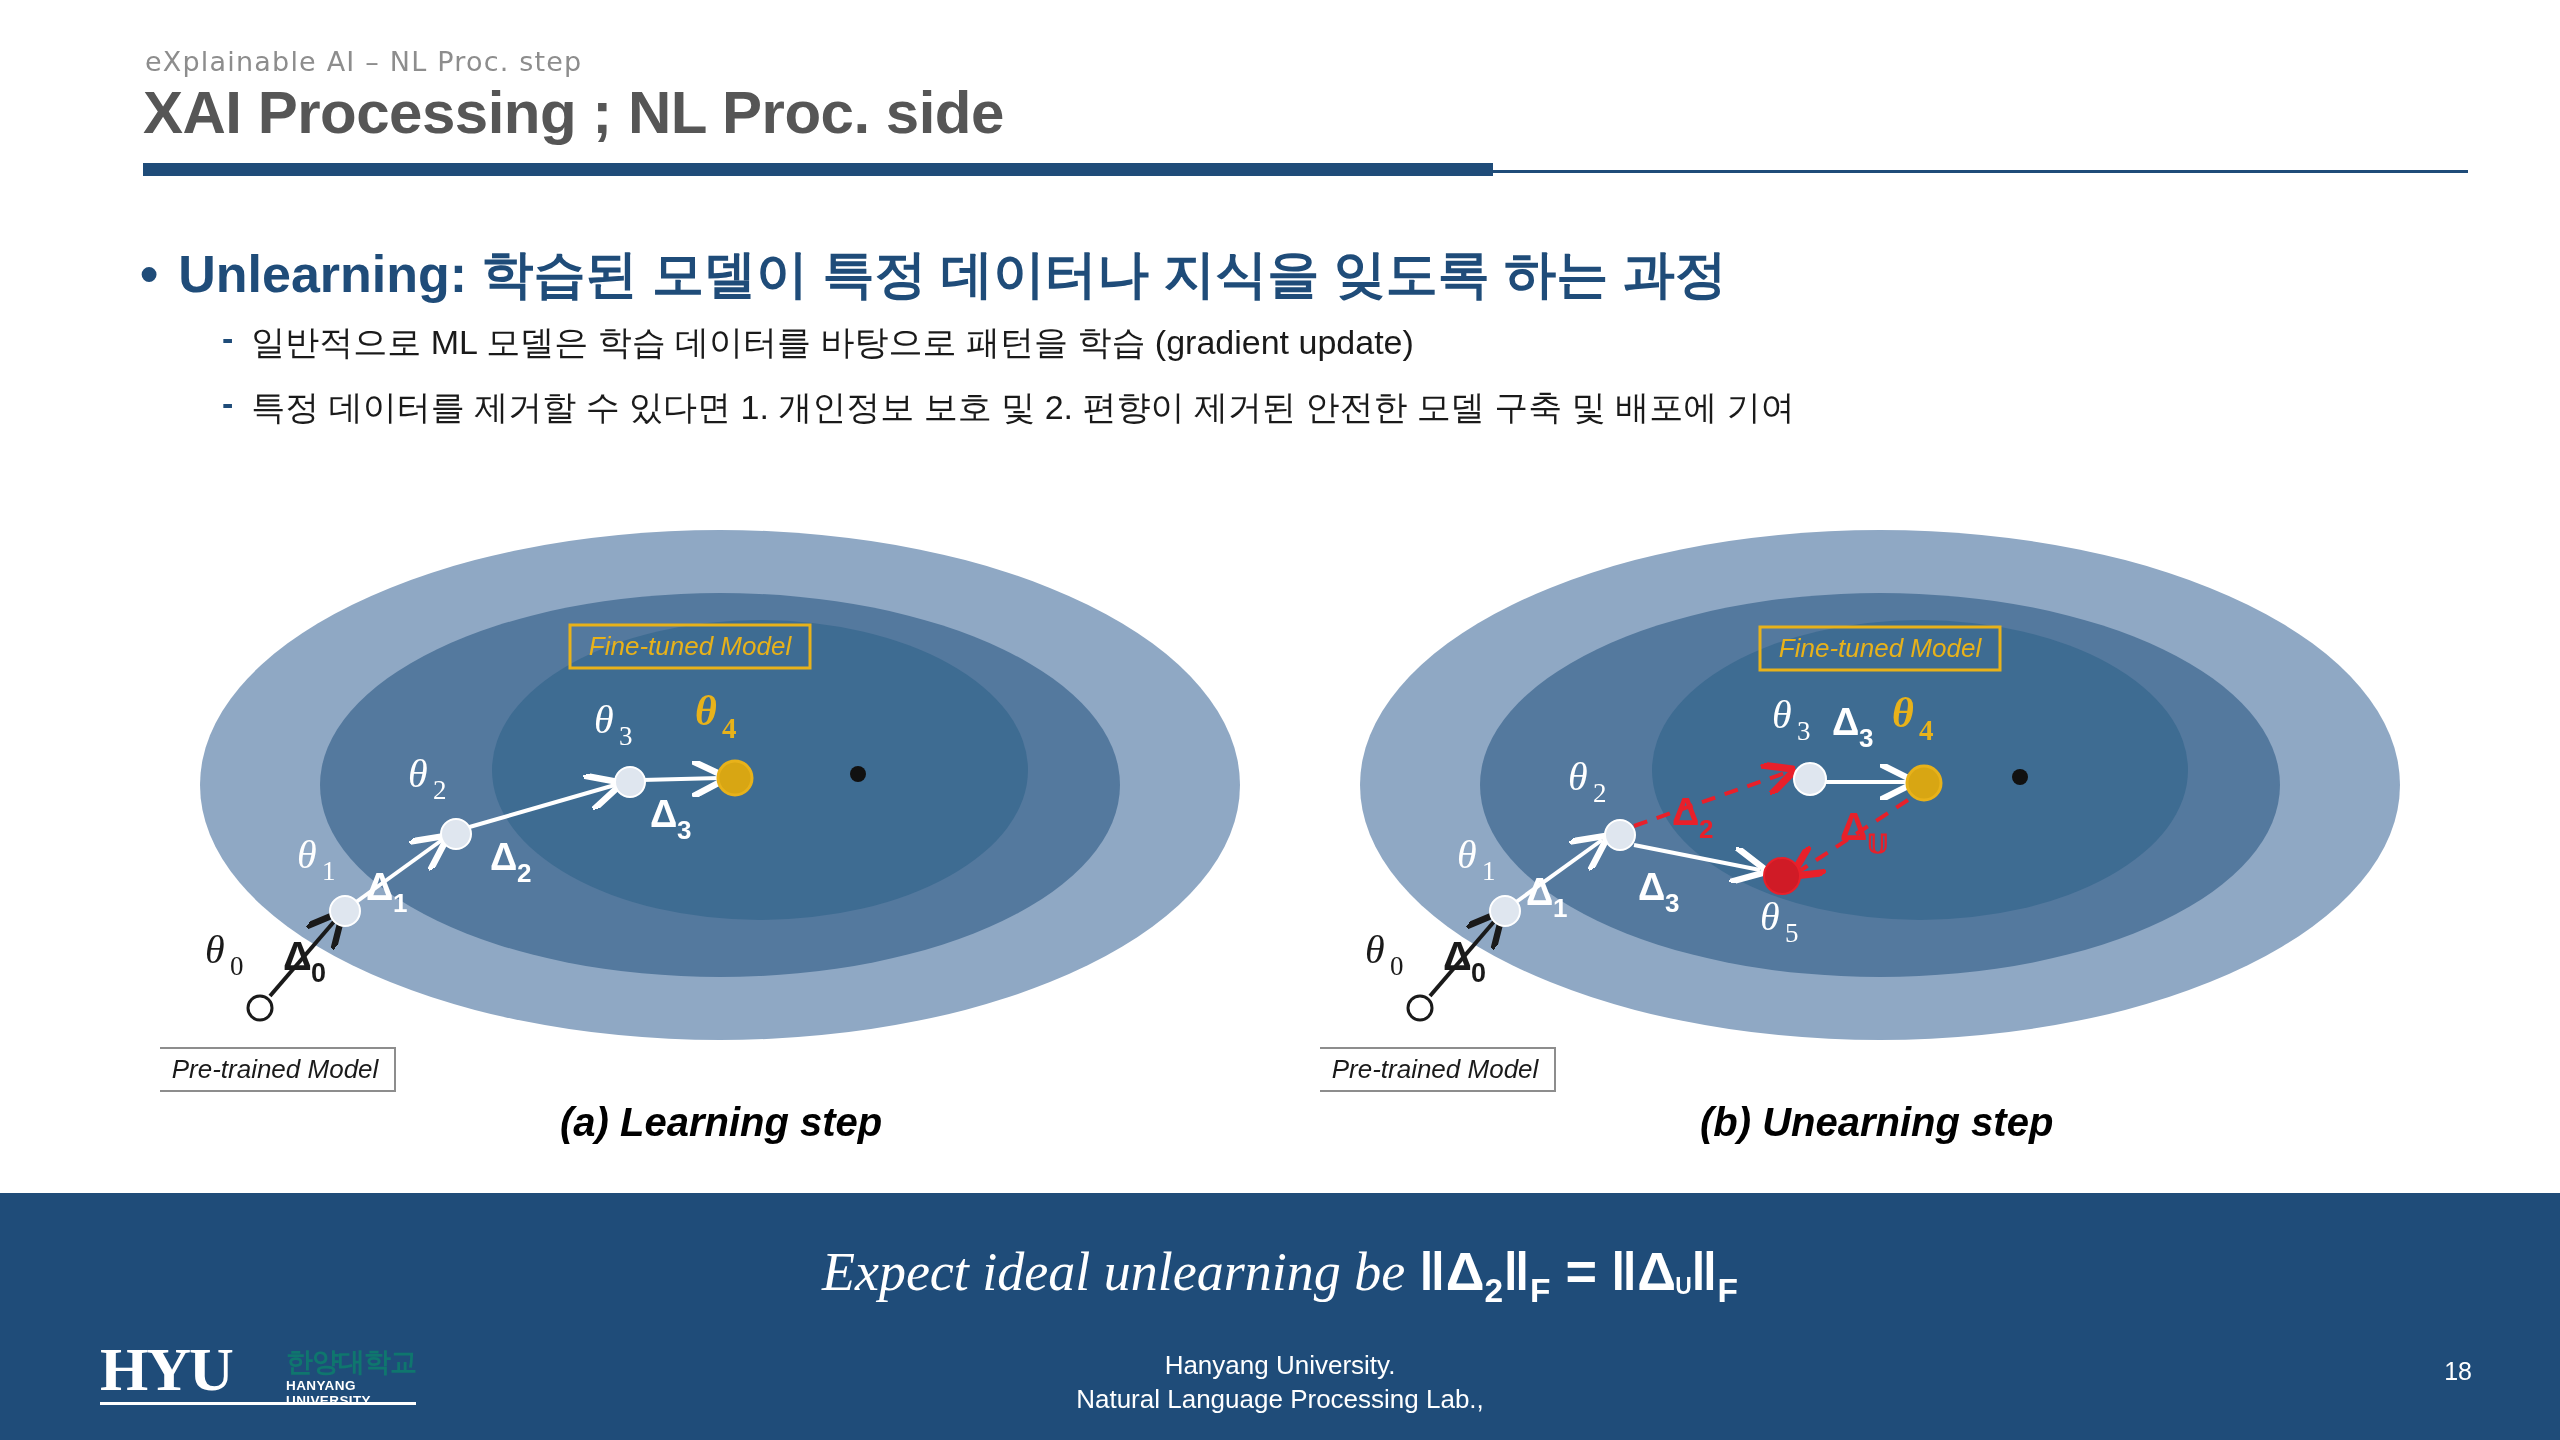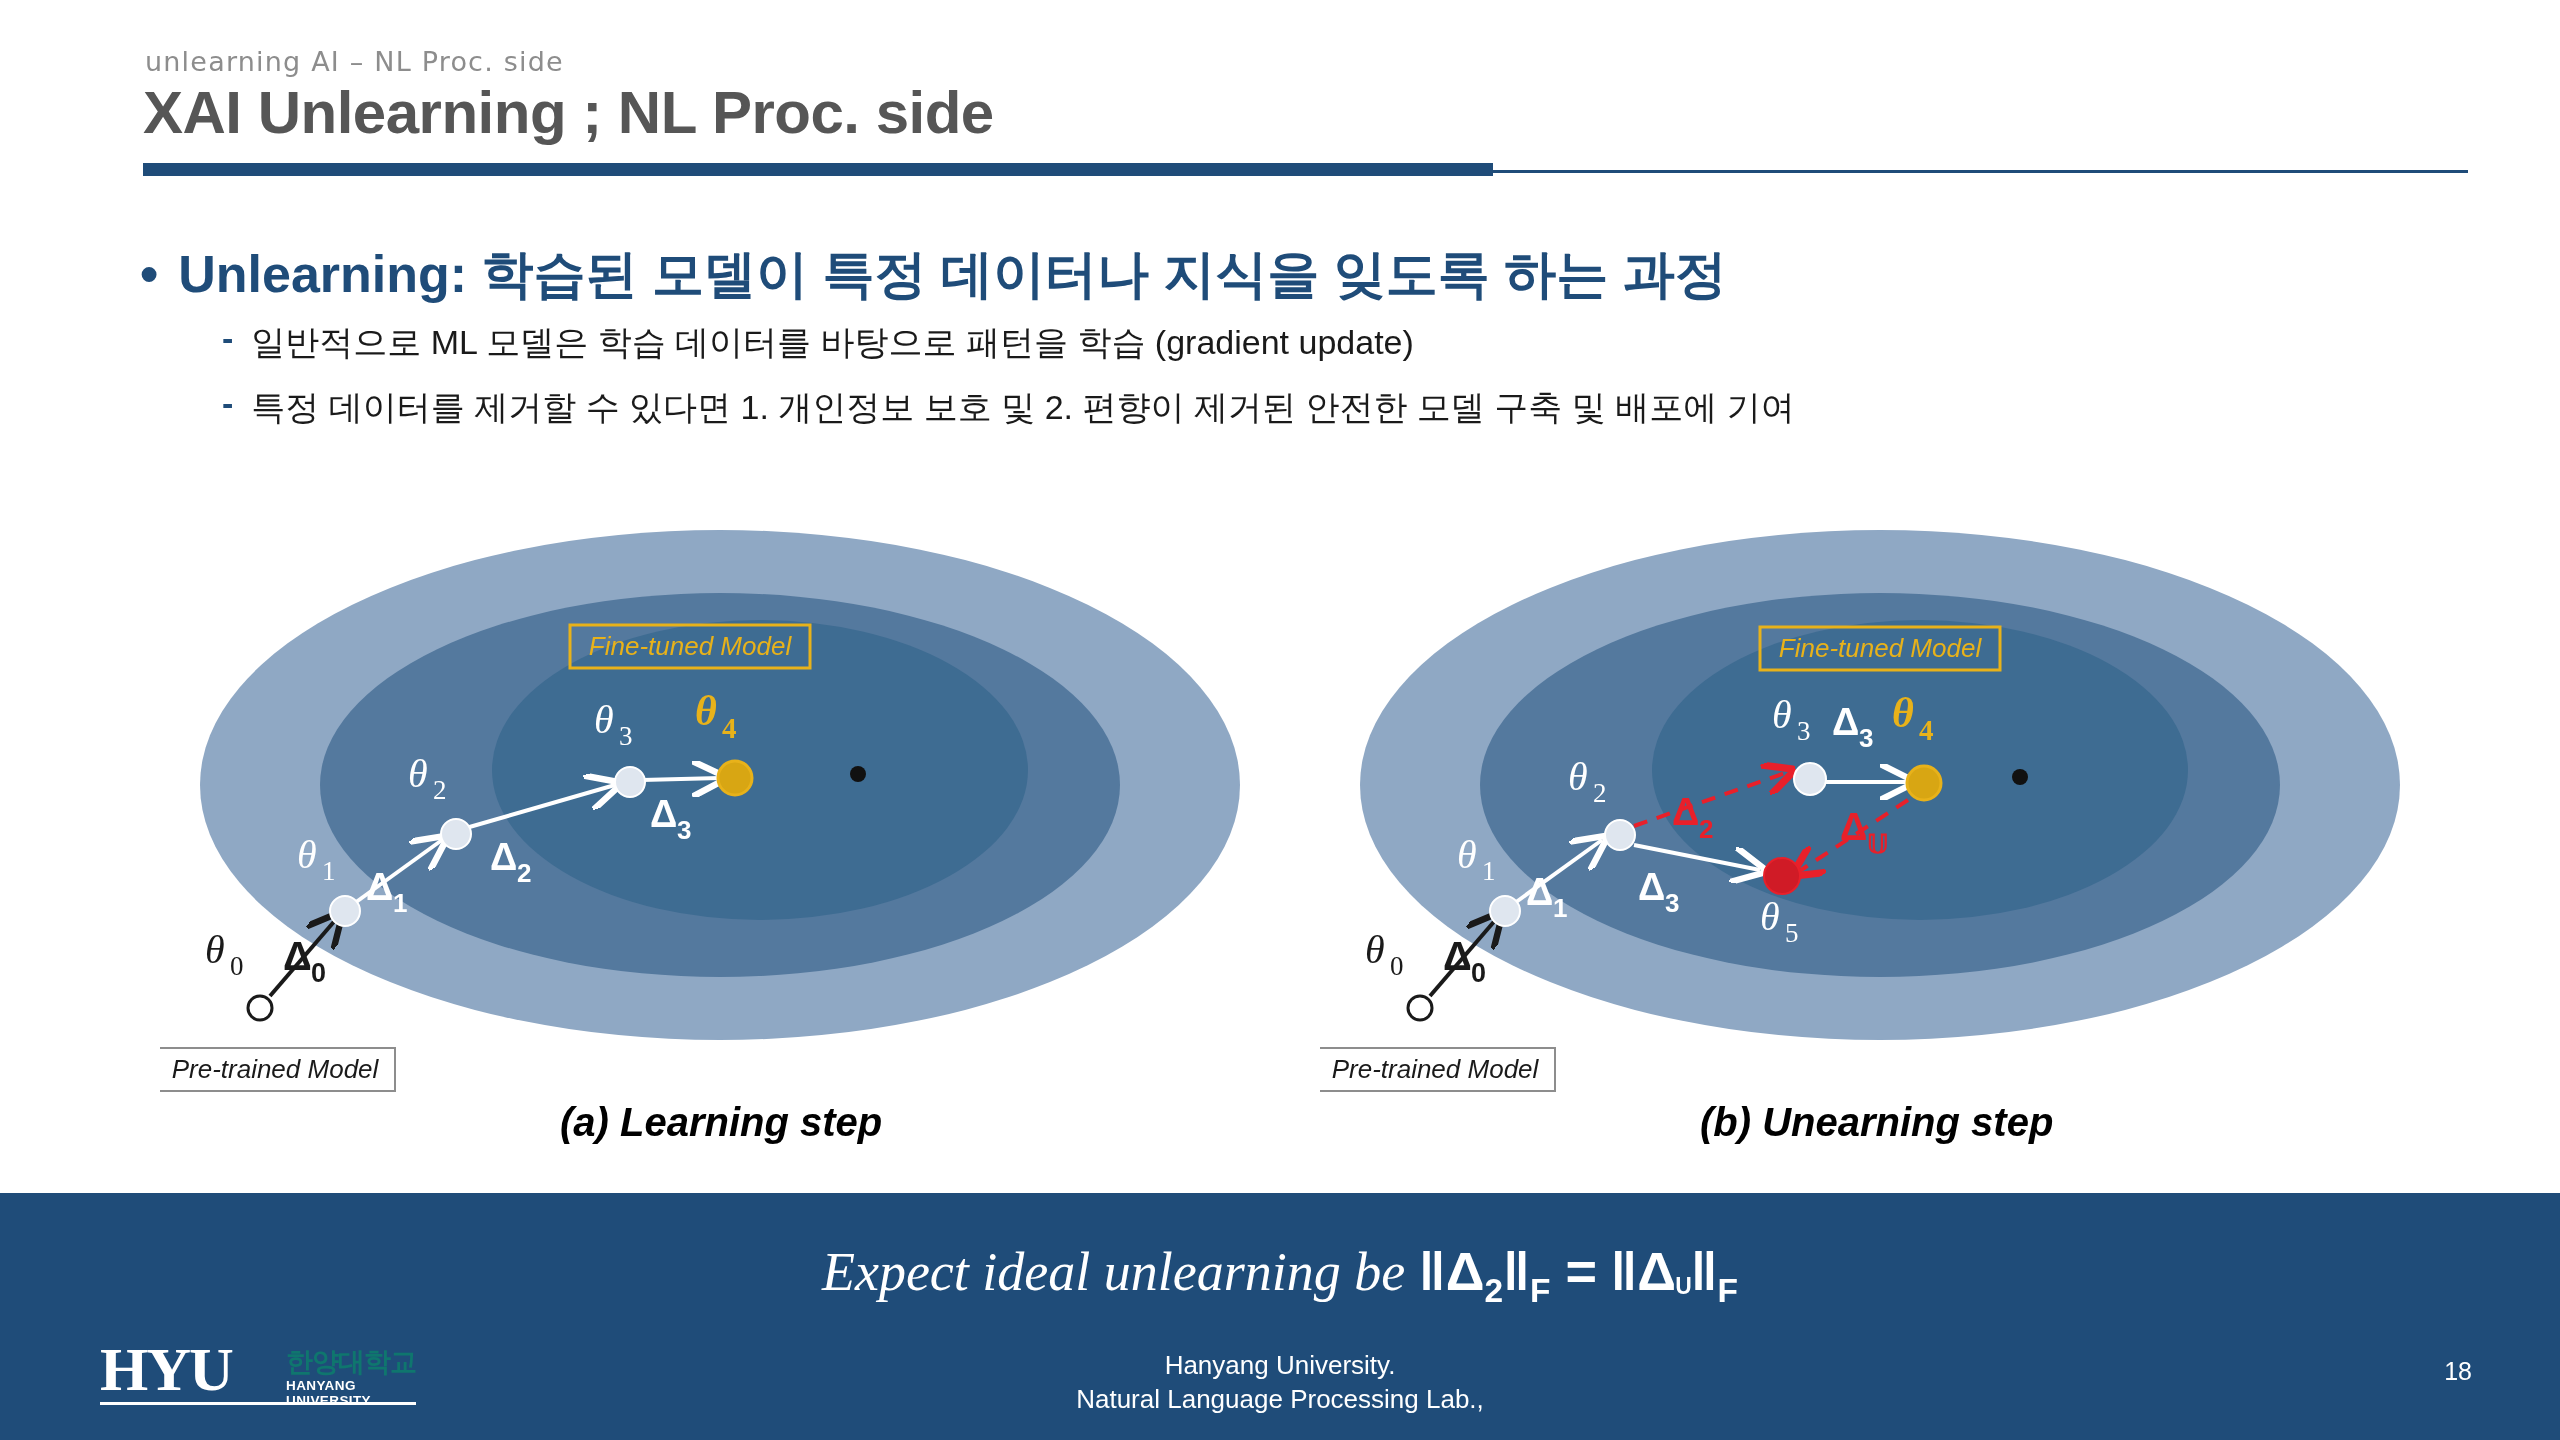--- a/index.html
+++ b/index.html
@@ -105,22 +105,22 @@
   }
   .logo .bar{
     position:absolute;left:0;top:64px;width:316px;height:3px;background:#ffffff;
   }
 </style>
 </head>
 <body>
 
 <div class="slide">
 
-  <div class="eyebrow">unlearning AI – NL Proc. side</div>
-  <div class="title">XAI Unlearning ; NL Proc. side</div>
+  <div class="eyebrow">eXplainable AI – NL Proc. step</div>
+  <div class="title">XAI Processing ; NL Proc. side</div>
   <div class="rule-thick"></div>
   <div class="rule-thin"></div>
 
   <div class="bullet1">
     <span class="dot">•</span><span>Unlearning: 학습된 모델이 특정 데이터나 지식을 잊도록 하는 과정</span>
   </div>
 
   <div class="sub sub2">
     <span class="dash">-</span><span>일반적으로 ML 모델은 학습 데이터를 바탕으로 패턴을 학습 (gradient update)</span>
   </div>

